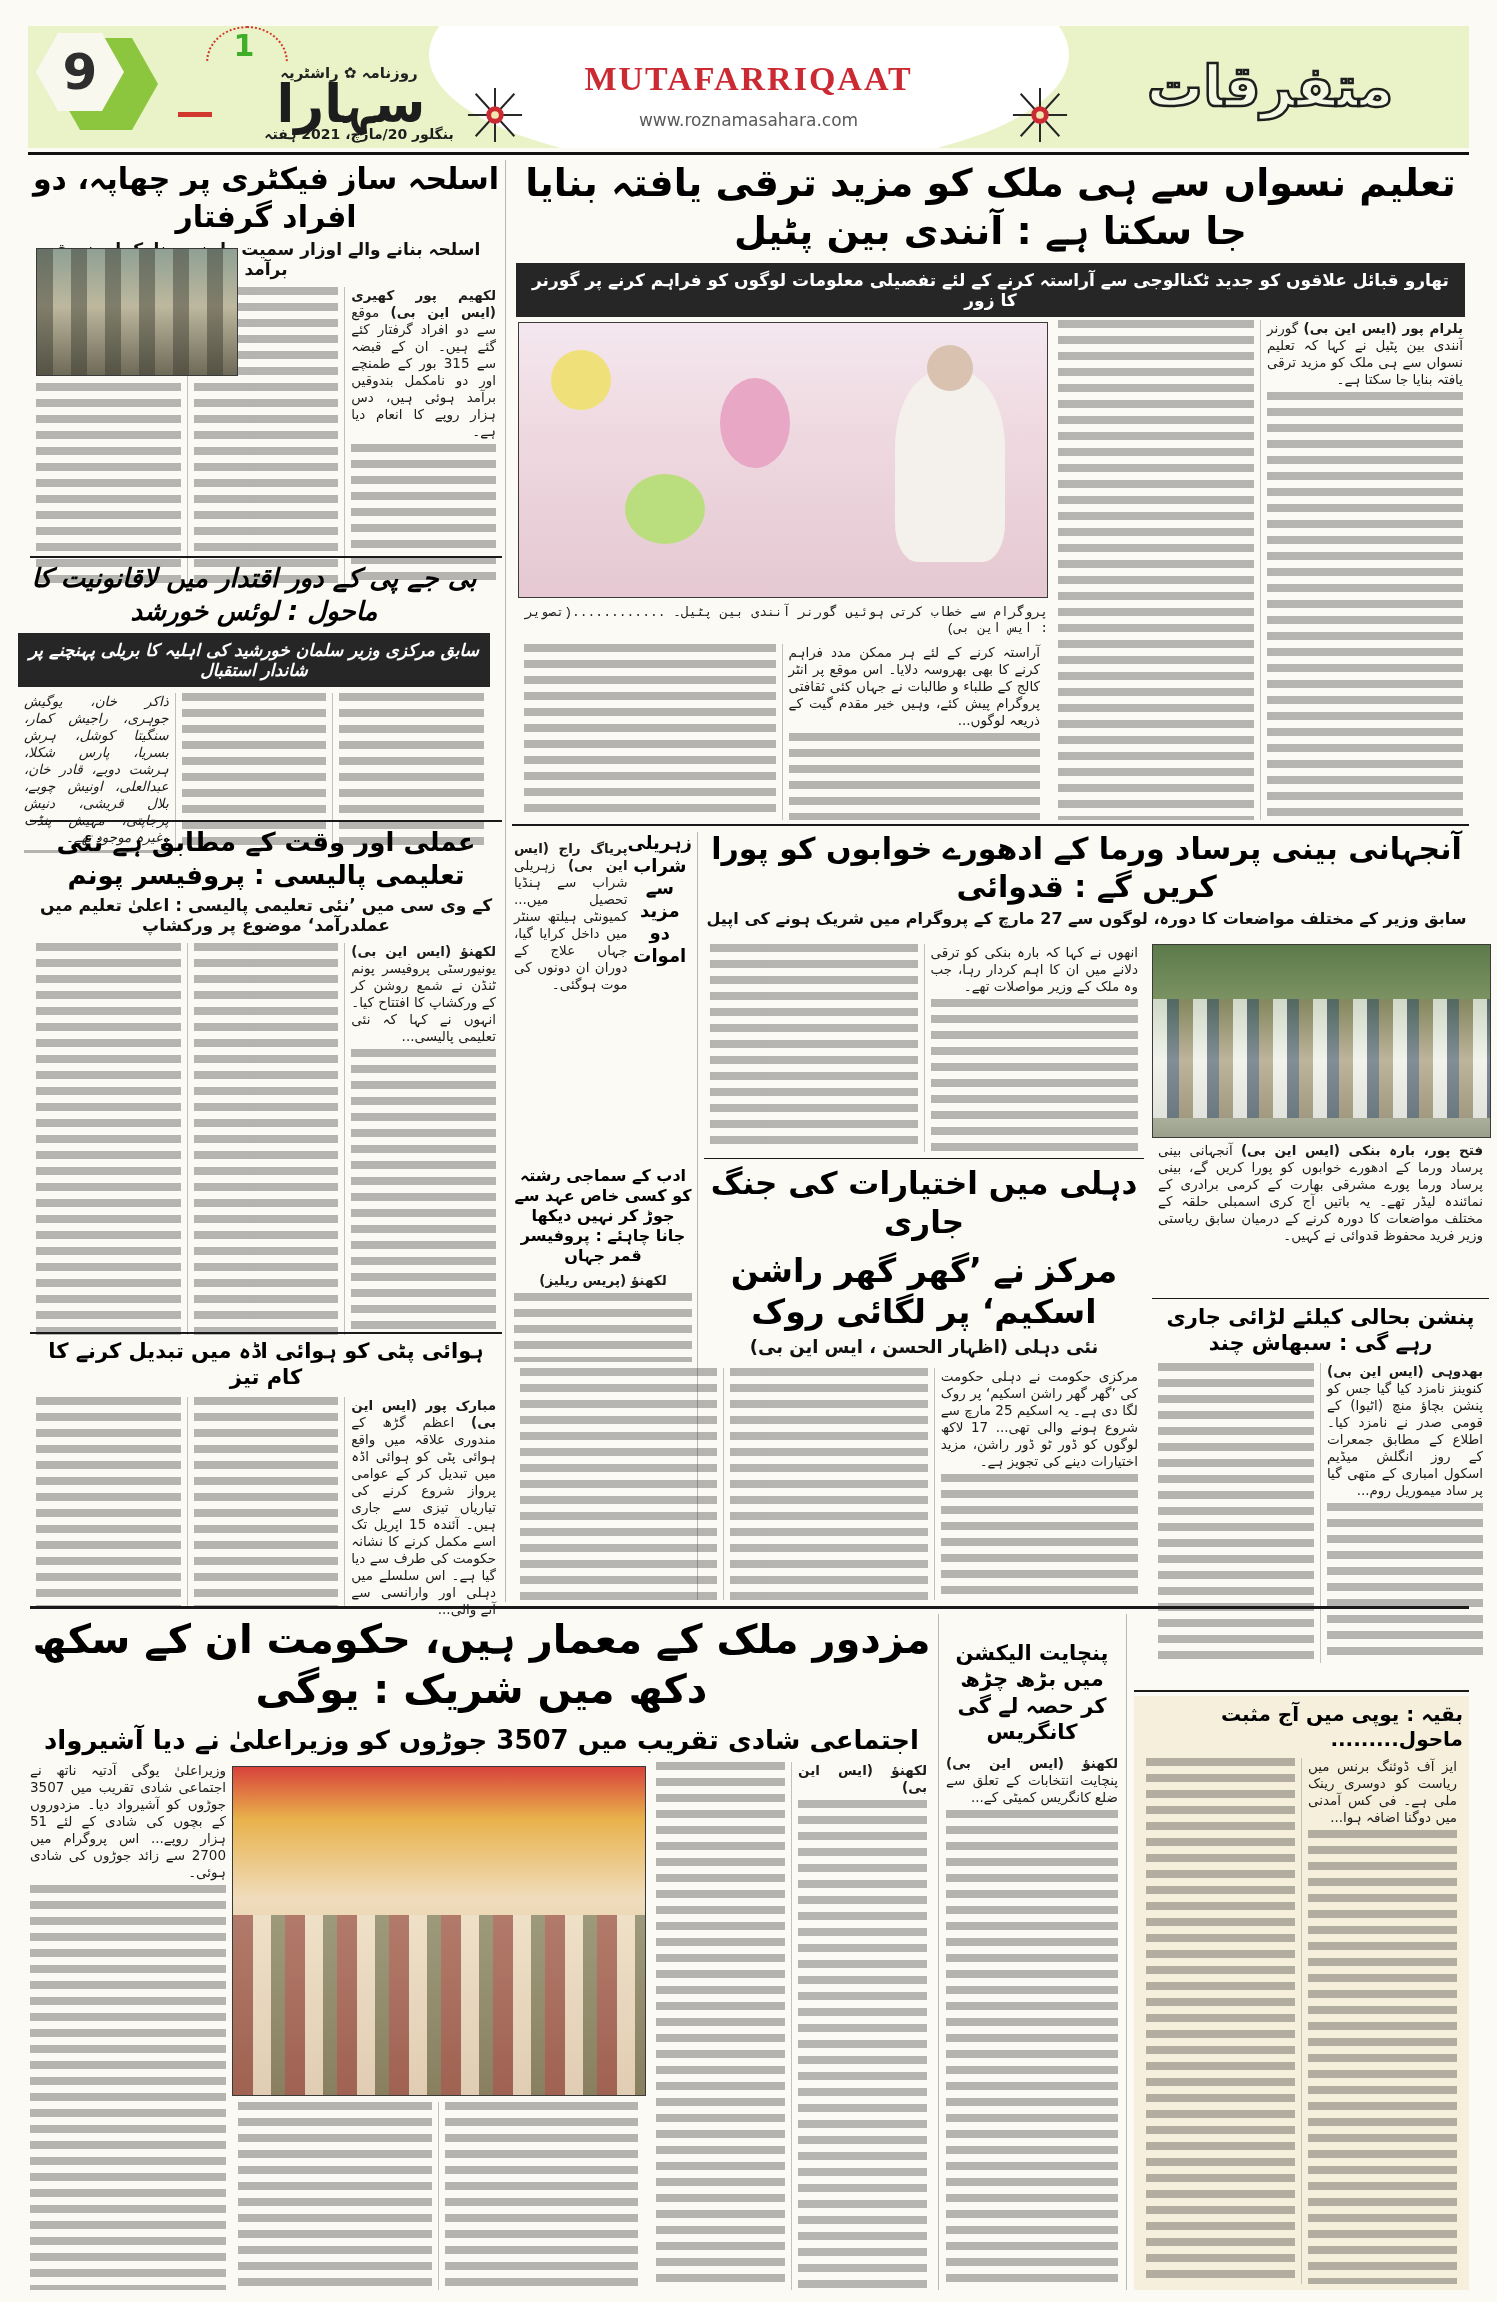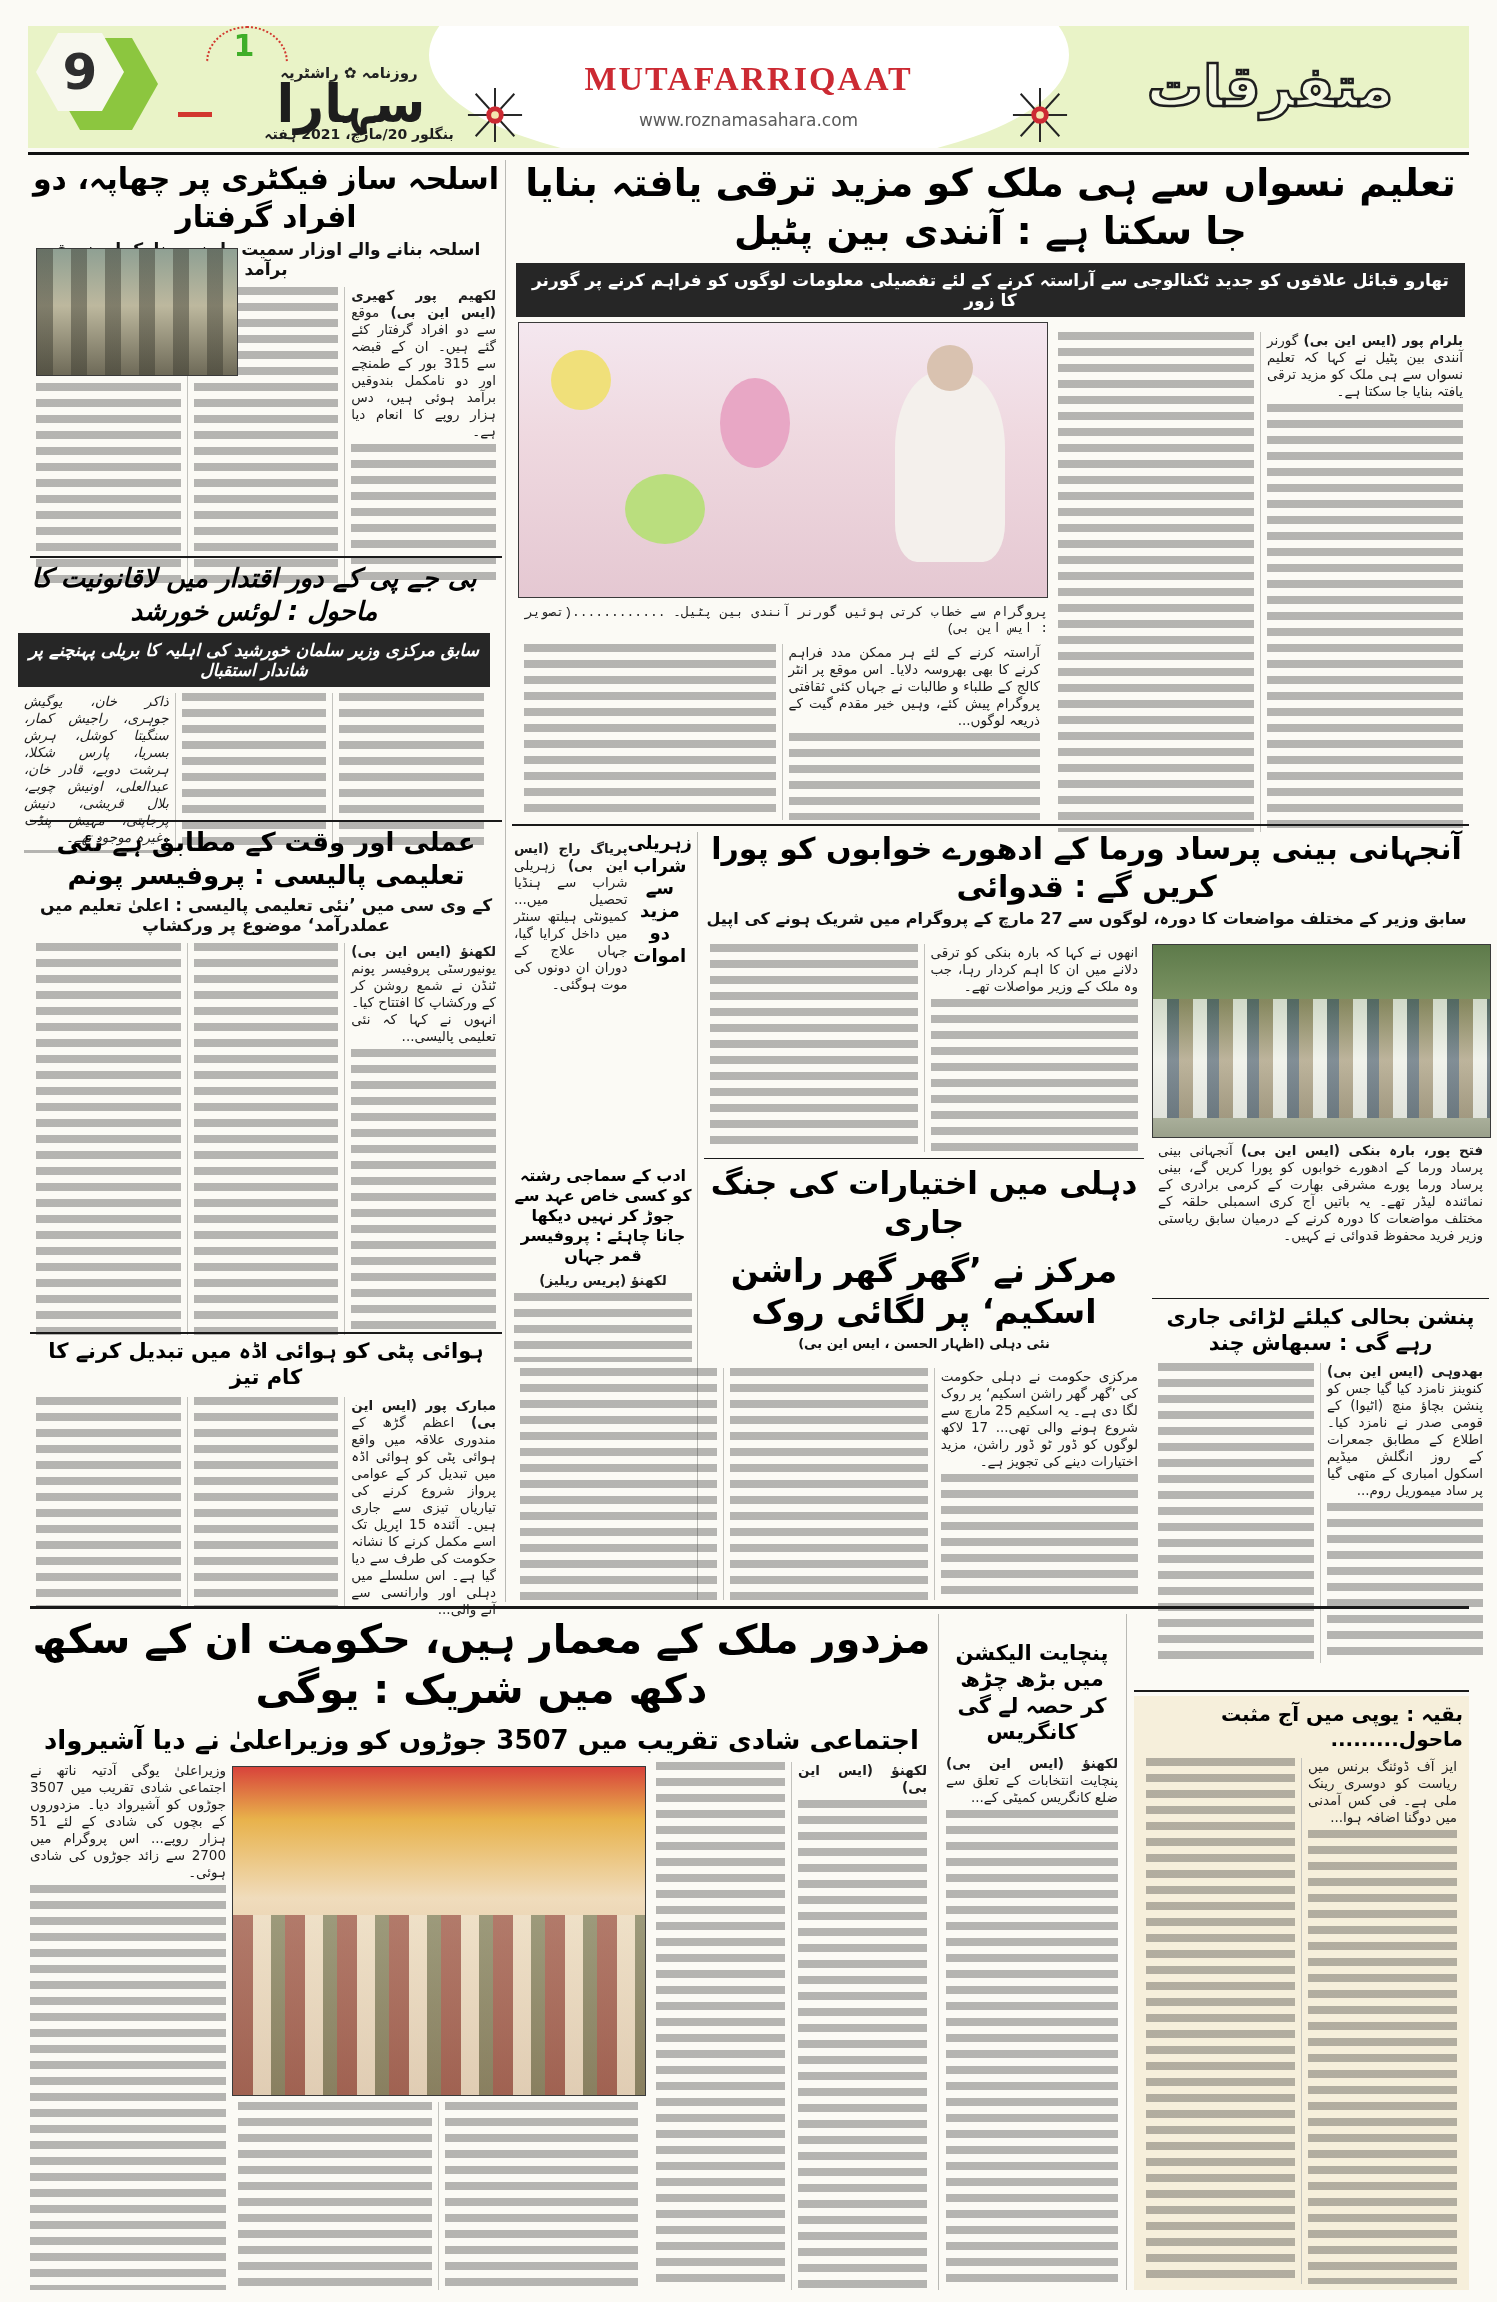--- a/index.html
+++ b/index.html
@@ -217,21 +217,21 @@
   <div class="art cols" style="left:518px;top:644px;width:528px;height:176px;">
     <div class="col">
       <p class="body">آراستہ کرنے کے لئے ہر ممکن مدد فراہم کرنے کا بھی بھروسہ دلایا۔ اس موقع پر انٹر کالج کے طلباء و طالبات نے جہاں کئی ثقافتی پروگرام پیش کئے، وہیں خیر مقدم گیت کے ذریعہ لوگوں...</p>
       <div class="fill"></div>
     </div>
     <div class="col">
         <div class="fill"></div>
       </div>
   </div>
 
-  <div class="art cols" style="left:1052px;top:332px;width:417px;height:500px;">
+  <div class="art cols" style="left:1052px;top:320px;width:417px;height:500px;">
     <div class="col">
       <p class="body"><b>بلرام پور (ایس این بی)</b> <span>گورنر آنندی بین پٹیل نے کہا کہ تعلیم نسواں سے ہی ملک کو مزید ترقی یافتہ بنایا جا سکتا ہے۔</span></p>
       <div class="fill"></div>
     </div>
     <div class="col">
         <div class="fill"></div>
       </div>
   </div>
 
   <div class="hr" style="left:512px;top:824px;width:957px;"></div>
@@ -272,21 +272,21 @@
 
   <div class="art" style="left:514px;top:1166px;width:178px;height:196px;display:flex;flex-direction:column;">
     <div class="hl" style="font-size:16px;">ادب کے سماجی رشتہ کو کسی خاص عہد سے جوڑ کر نہیں دیکھا جانا چاہئے : پروفیسر قمر جہاں</div>
     <p class="body" style="margin-top:6px;text-align:center;"><b>لکھنؤ (پریس ریلیز)</b></p>
     <div class="fill"></div>
   </div>
 
   <div class="art" style="left:704px;top:1164px;width:440px;">
     <div class="hl" style="font-size:31px;">دہلی میں اختیارات کی جنگ جاری</div>
     <div class="hl" style="font-size:33px;margin-top:8px;">مرکز نے ’گھر گھر راشن اسکیم‘ پر لگائی روک</div>
-    <div class="sub" style="font-size:13px;">نئی دہلی (اظہار الحسن ، ایس این بی)</div>
+    <div class="sub" style="font-size:18px;">نئی دہلی (اظہار الحسن ، ایس این بی)</div>
   </div>
   <div class="art cols" style="left:514px;top:1368px;width:630px;height:232px;">
     <div class="col">
       <p class="body">مرکزی حکومت نے دہلی حکومت کی ’گھر گھر راشن اسکیم‘ پر روک لگا دی ہے۔ یہ اسکیم 25 مارچ سے شروع ہونے والی تھی... 17 لاکھ لوگوں کو ڈور ٹو ڈور راشن، مزید اختیارات دینے کی تجویز ہے۔</p>
       <div class="fill"></div>
     </div>
     <div class="col">
         <div class="fill"></div>
       </div>
     <div class="col">

